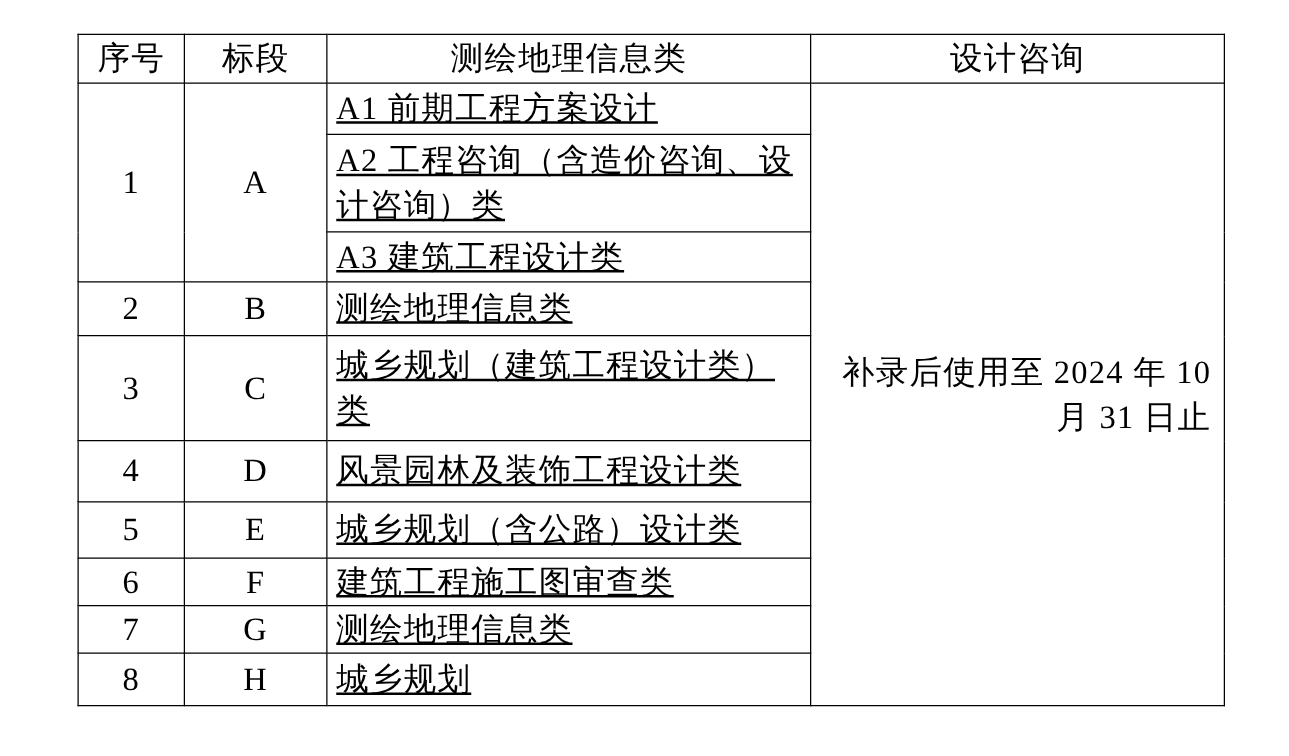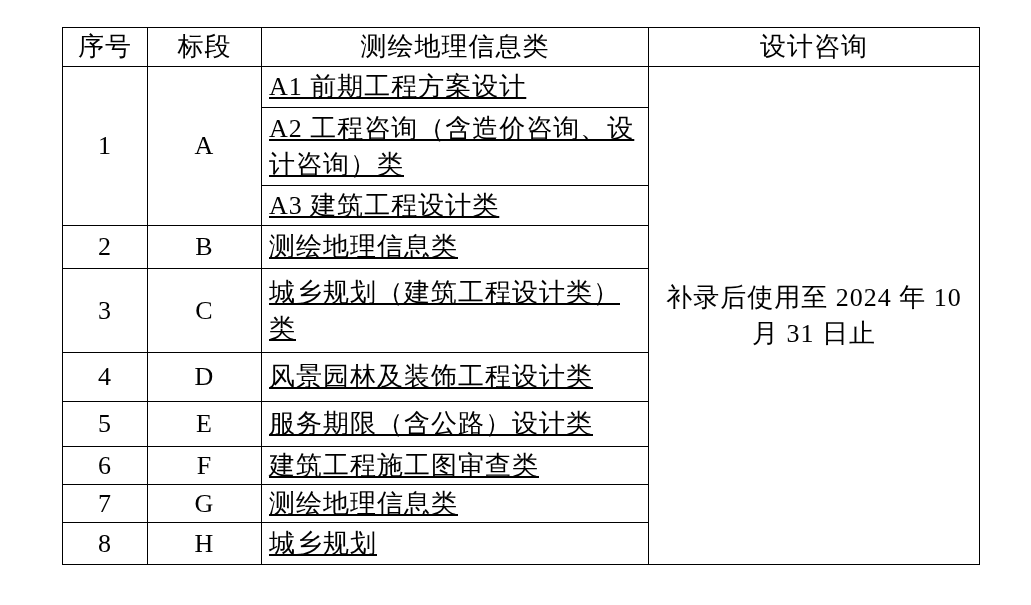--- a/index.html
+++ b/index.html
@@ -35,21 +35,21 @@
     overflow: hidden;
   }
   table.coop .center { text-align: center; }
   table.coop td.type {
     text-align: left;
     padding-left: 7px;
     padding-right: 4px;
     text-decoration: underline;
   }
   table.coop td.service {
-    text-align: center;
+    text-align: right;
     padding: 0 10px;
   }
 </style>
 </head>
 <body>
 
 <table class="coop">
   <colgroup>
     <col style="width:85px">
     <col style="width:114px">
@@ -92,21 +92,21 @@
 
   <tr style="height:49px">
     <td class="center">4</td>
     <td class="center">D</td>
     <td class="type">风景园林及装饰工程设计类</td>
   </tr>
 
   <tr style="height:45px">
     <td class="center">5</td>
     <td class="center">E</td>
-    <td class="type">服务期限（含公路）设计类</td>
+    <td class="type">城乡规划（含公路）设计类</td>
   </tr>
 
   <tr style="height:38px">
     <td class="center">6</td>
     <td class="center">F</td>
     <td class="type">建筑工程施工图审查类</td>
   </tr>
 
   <tr style="height:38px">
     <td class="center">7</td>

